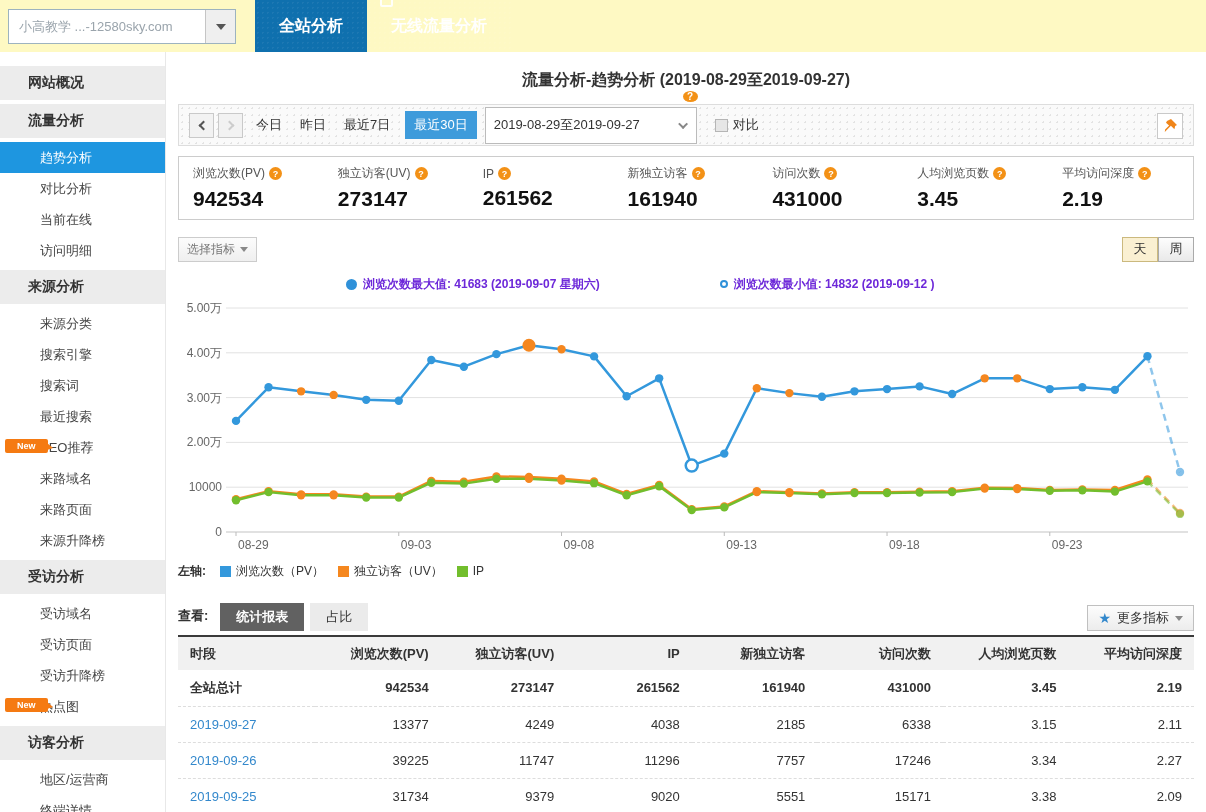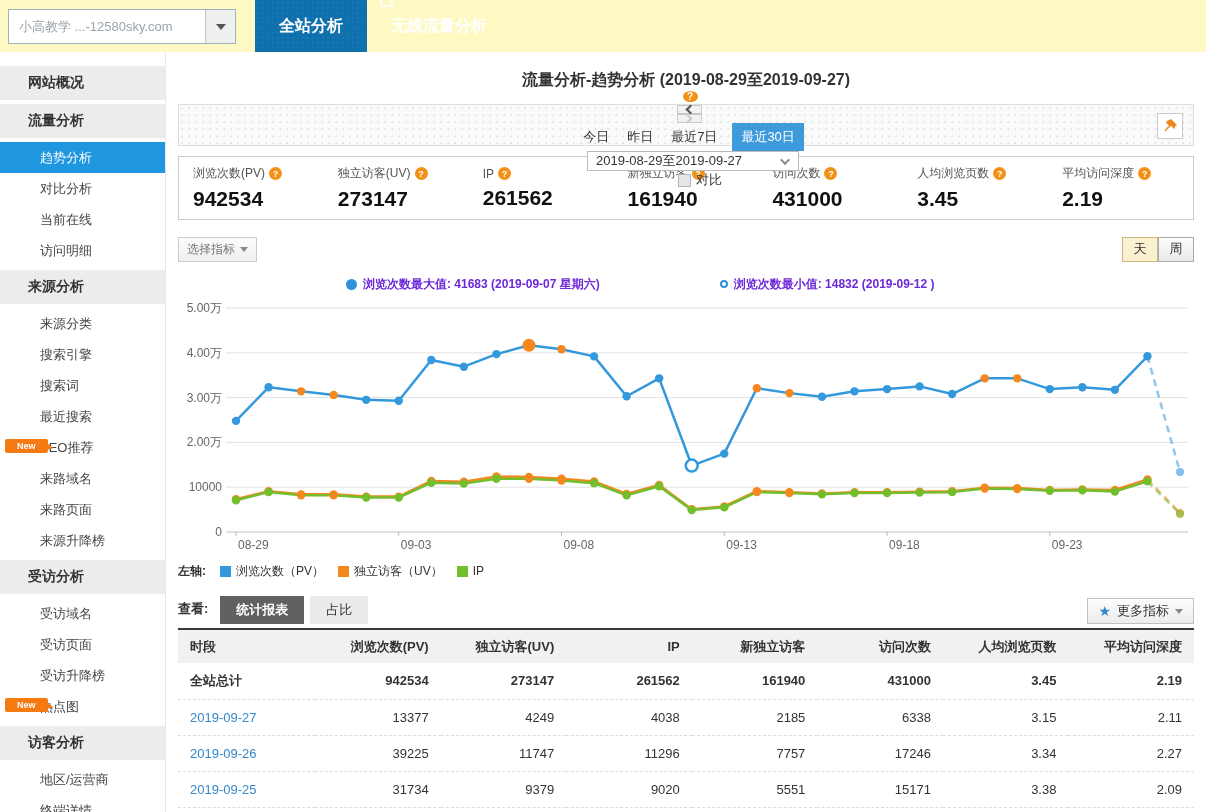--- a/index.html
+++ b/index.html
@@ -43,21 +43,21 @@
   .title-row { margin-top:18px; height:24px; display:flex; align-items:center;flex-direction:column; }
   .page-title { font-size:16px; font-weight:bold; color:#333; }
   .help-ico { display:inline-flex; width:15px; height:15px; border-radius:50%; background:#F39116;
     color:#fff; font-size:10px; font-weight:bold; align-items:center; justify-content:center;
     margin-left:8px; cursor:pointer; }
   .dl-link { margin-left:auto; display:flex; align-items:center; gap:9px; color:#3388CC;
     font-size:13px; cursor:pointer; }
 
   .toolbar { position:relative; margin-top:10px; height:42px; border:1px solid #ddd; background-color:#fafafa;
     background-image:radial-gradient(#e3e3e3 1px, transparent 1px); background-size:7px 7px;
-    display:flex; align-items:center; padding-left:10px;flex-direction:column; }
+    display:flex; align-items:center; padding-left:10px; }
   .nav-btn { width:25px; height:25px; border:1px solid #c9c9c9; background:#f2f2f2; margin-right:4px;
     display:flex; align-items:center; justify-content:center; cursor:pointer; }
   .nav-btn i { width:7px; height:7px; border-left:2px solid #555; border-bottom:2px solid #555;
     transform:rotate(45deg); margin-left:3px; }
   .nav-btn.disabled i { border-color:#ccc; transform:rotate(-135deg); margin-left:-3px; }
   .quick-link { font-size:13px; color:#333; margin:0 9px; cursor:pointer; }
   .quick-link.active { background:#3E9BDB; color:#fff; padding:5px 9px; margin:0 4px 0 6px; }
   .range-select { width:212px; height:37px; background:#fff; border:1px solid #bbb; margin-left:4px;
     display:flex; align-items:center; padding:0 8px; font-size:13px; color:#333; cursor:pointer; }
   .range-select i { margin-left:auto; width:7px; height:7px; border-left:2px solid #888;
@@ -88,21 +88,21 @@
   .anno { display:flex; align-items:center; gap:6px; font-weight:bold; }
   .dot-max { width:11px; height:11px; border-radius:50%; background:#2F91D9; }
   .dot-min { width:8px; height:8px; border-radius:50%; background:#fff; border:2.5px solid #2F91D9; }
 
   .chart-wrap { margin-top:2px; height:262px; }
   .legend { margin-top:6px; height:18px; display:flex; align-items:center; font-size:12px; color:#333; gap:14px; }
   .legend .axis-lab { font-weight:bold; }
   .lg-item { display:flex; align-items:center; gap:5px; }
   .lg-sq { width:11px; height:11px; }
 
-  .viewbar { margin-top:16px; height:28px; display:flex; align-items:flex-end; }
+  .viewbar { margin-top:23px; height:28px; display:flex; align-items:flex-end; }
   .viewbar .v-label { font-size:13px; font-weight:bold; color:#333; margin-right:12px; padding-bottom:6px; }
   .v-tab { height:28px; padding:0 16px; display:flex; align-items:center; font-size:13px;
     background:#EBEBEB; color:#333; margin-right:6px; cursor:pointer; }
   .v-tab.active { background:#616161; color:#fff; font-weight:bold; }
   .more-btn { margin-left:auto; height:26px; border:1px solid #c0c0c0; background:linear-gradient(#fdfdfd,#ececec);
     display:flex; align-items:center; gap:6px; font-size:13px; color:#333; padding:0 10px; cursor:pointer; }
   .star { color:#3388CC; font-size:14px; }
 
   table.report { width:100%; margin-top:4px; border-collapse:collapse; table-layout:fixed; }
   table.report thead th { background:#F1F1F1; border-top:2px solid #3a3a3a; font-size:13px; font-weight:bold;

